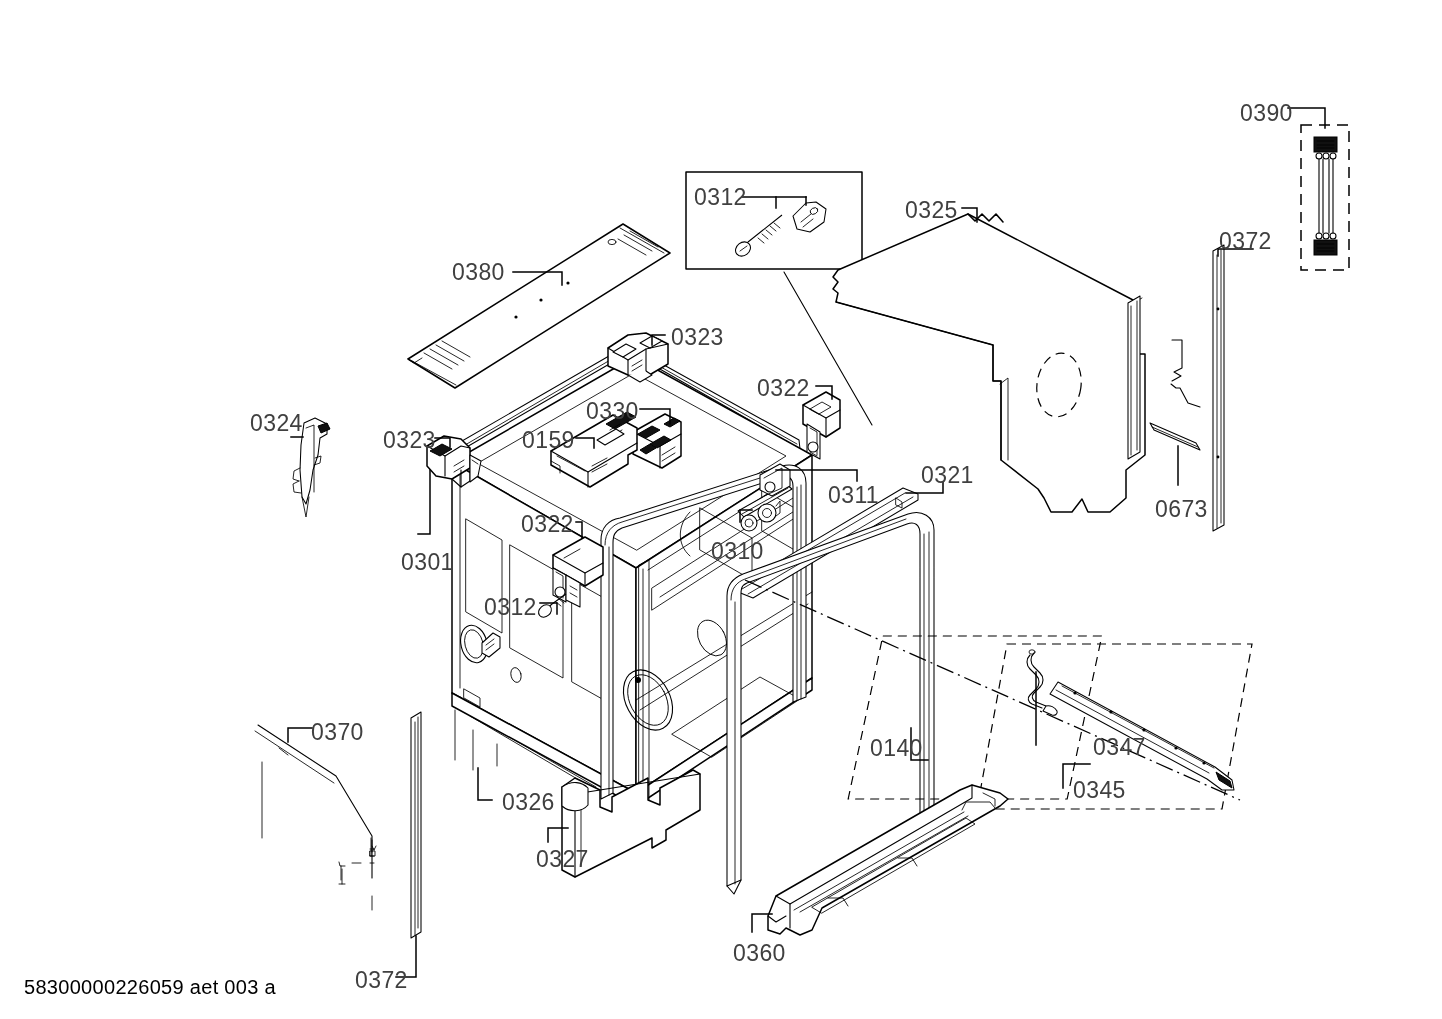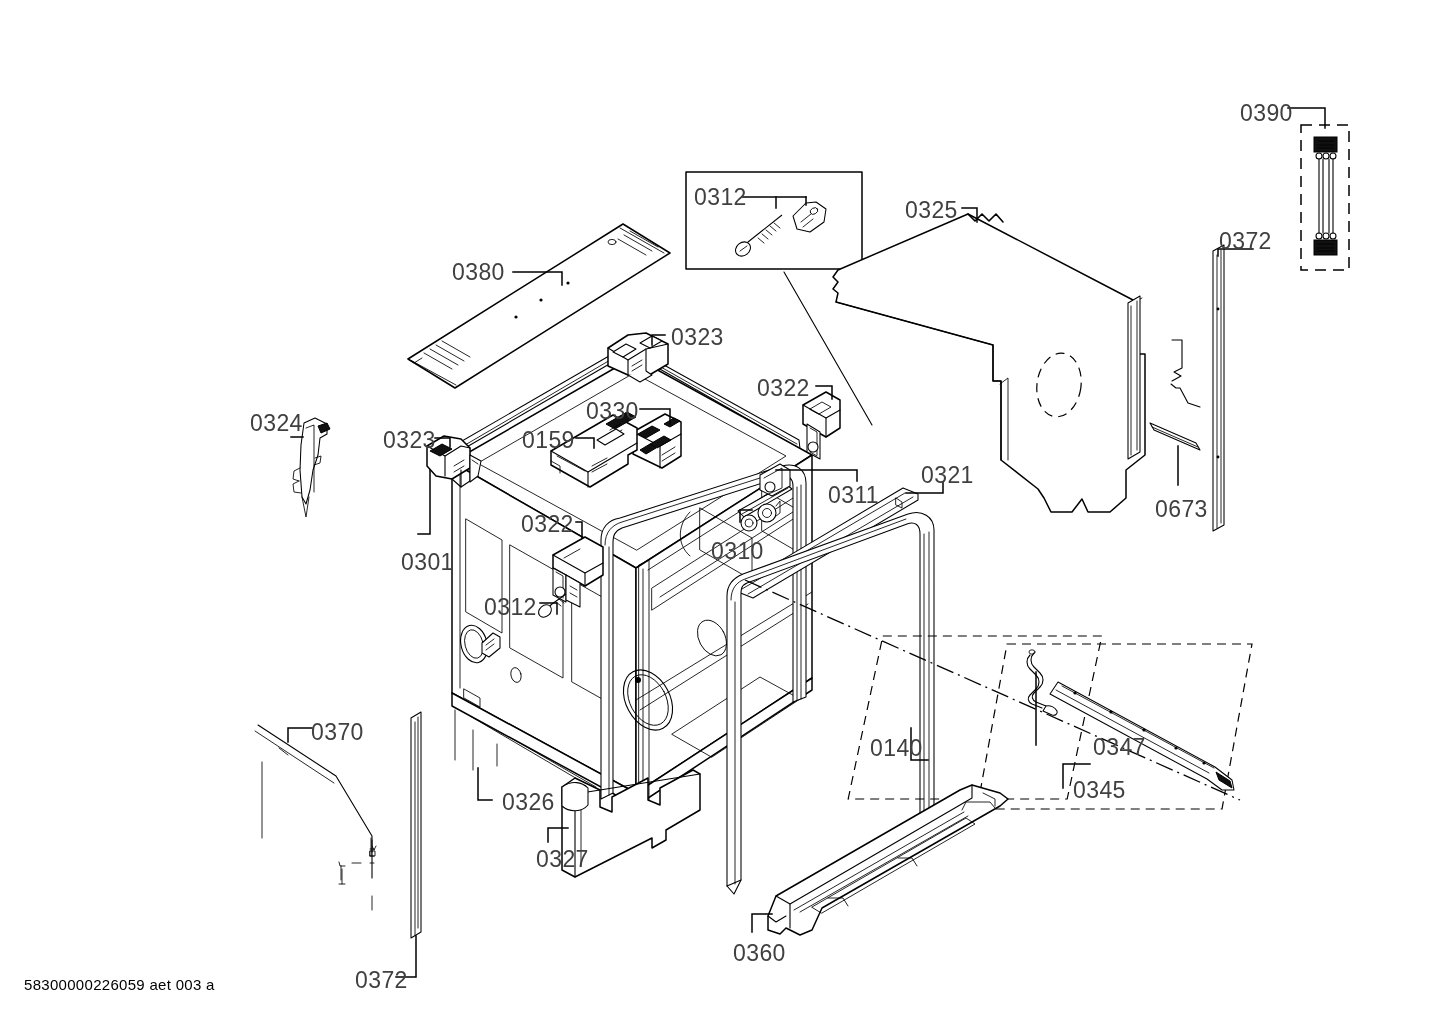--- a/index.html
+++ b/index.html
@@ -26,21 +26,21 @@
     font-family:"Liberation Sans","DejaVu Sans",sans-serif;
     font-size:23px;
     letter-spacing:0.4px;
     color:#404040;
     white-space:nowrap;
     line-height:1;
   }
   #footer{
     position:absolute;left:24px;top:976px;
     font-family:"Liberation Sans","DejaVu Sans",sans-serif;
-    font-size:15px;letter-spacing:0.3px;color:#000;white-space:nowrap;text-align:center;
+    font-size:20px;letter-spacing:0.3px;color:#000;white-space:nowrap;text-align:center;
   }
 </style>
 </head>
 <body>
 
 <div id="sheet">
 
 <svg width="1442" height="1019" viewBox="0 0 1442 1019">
 
   <g>

